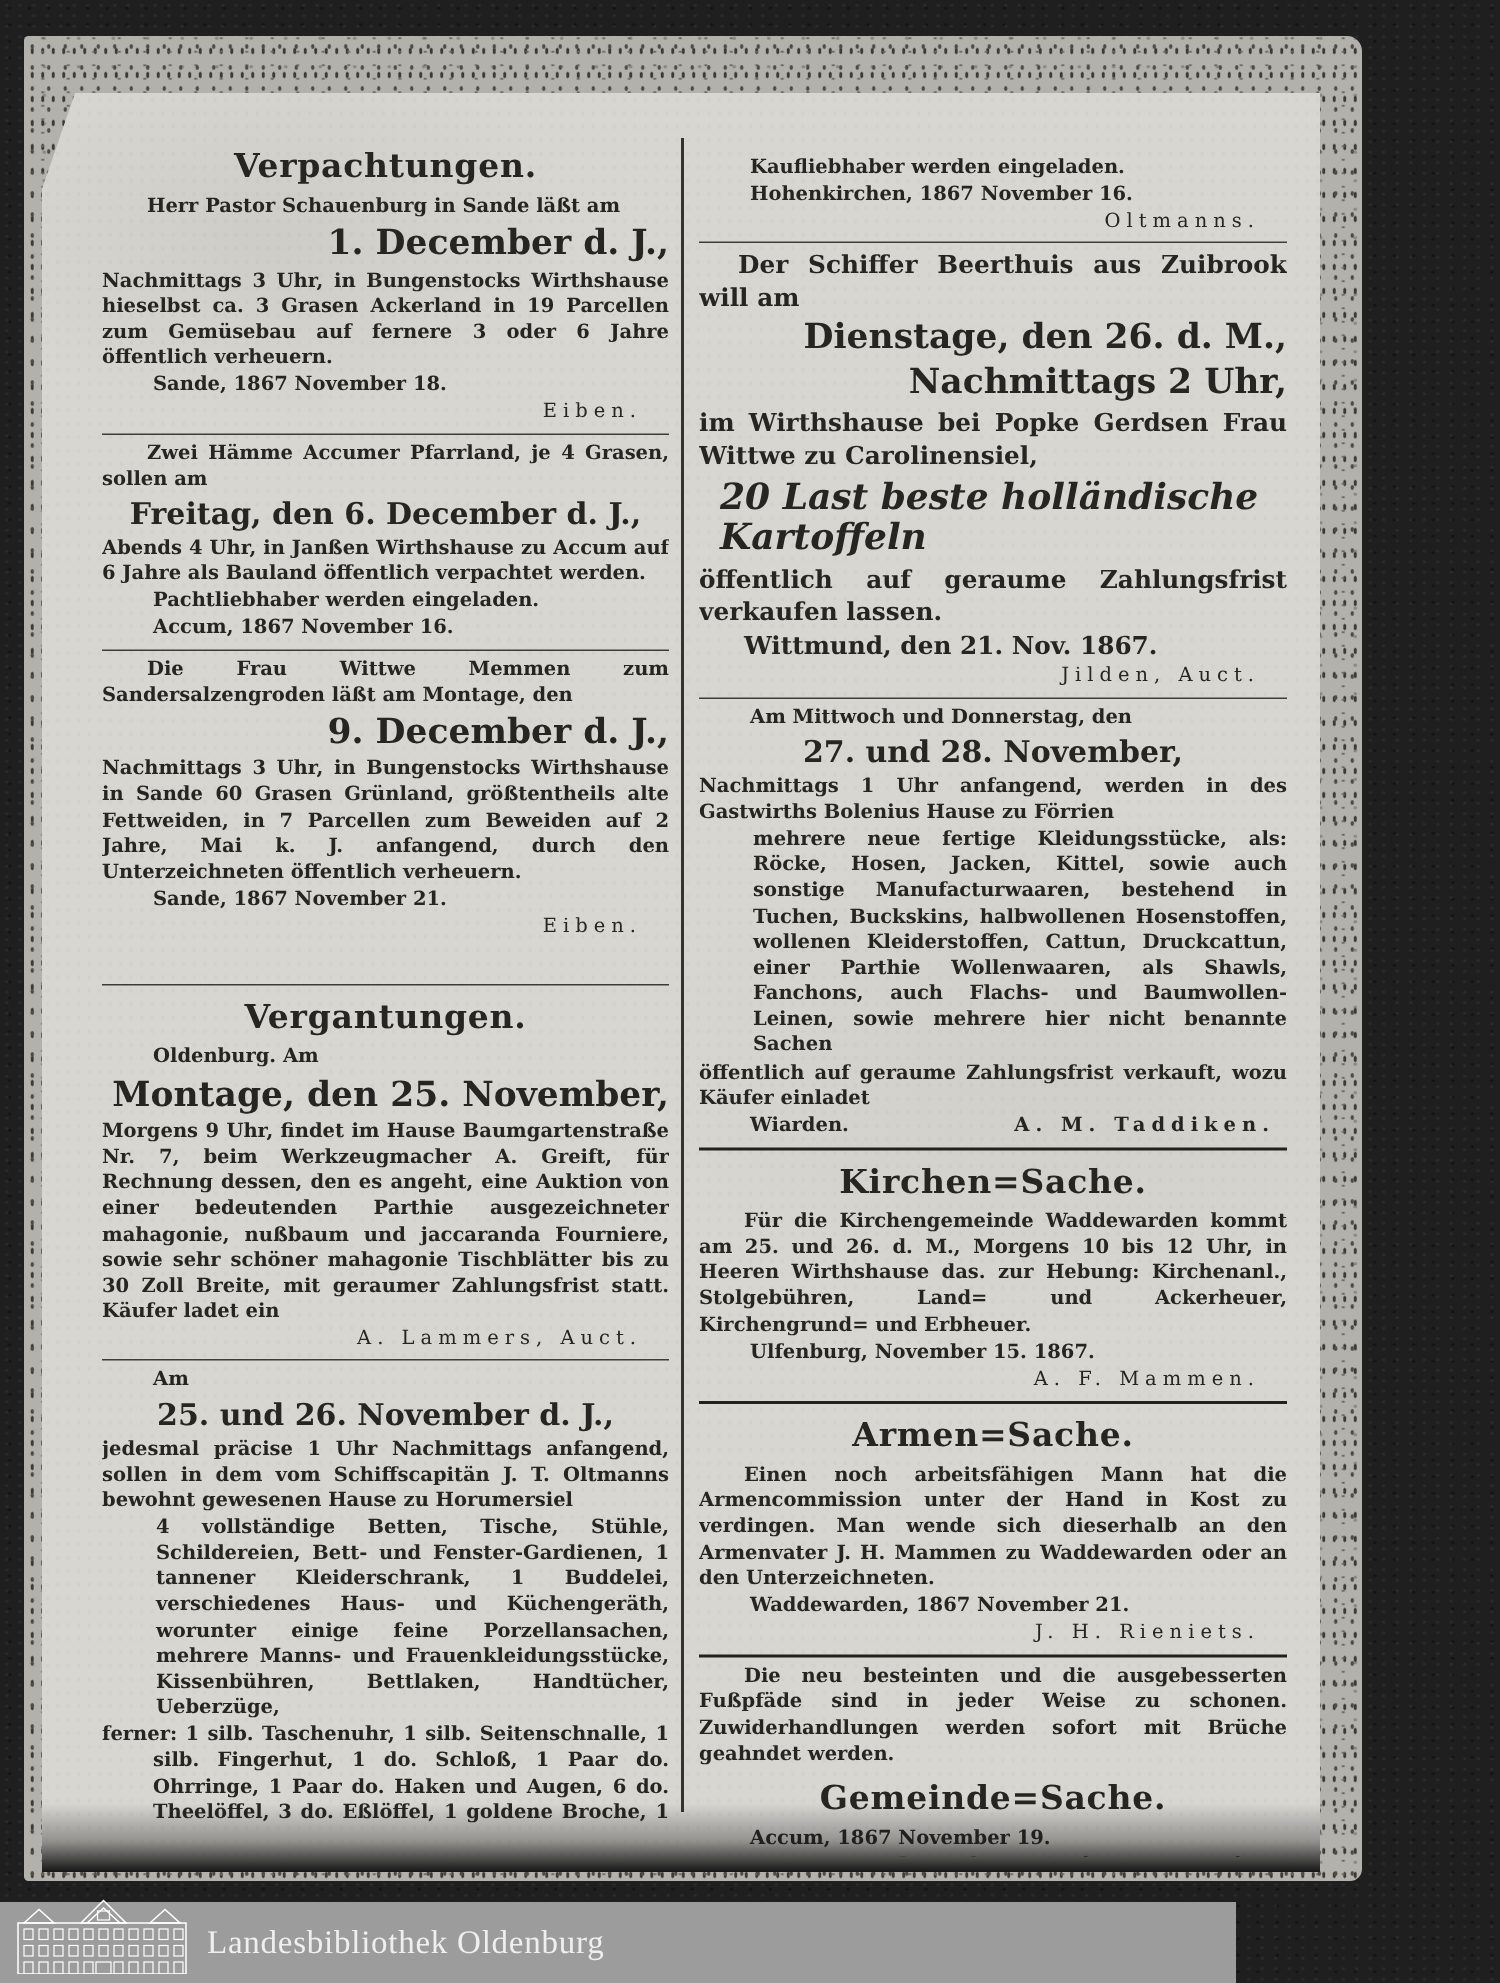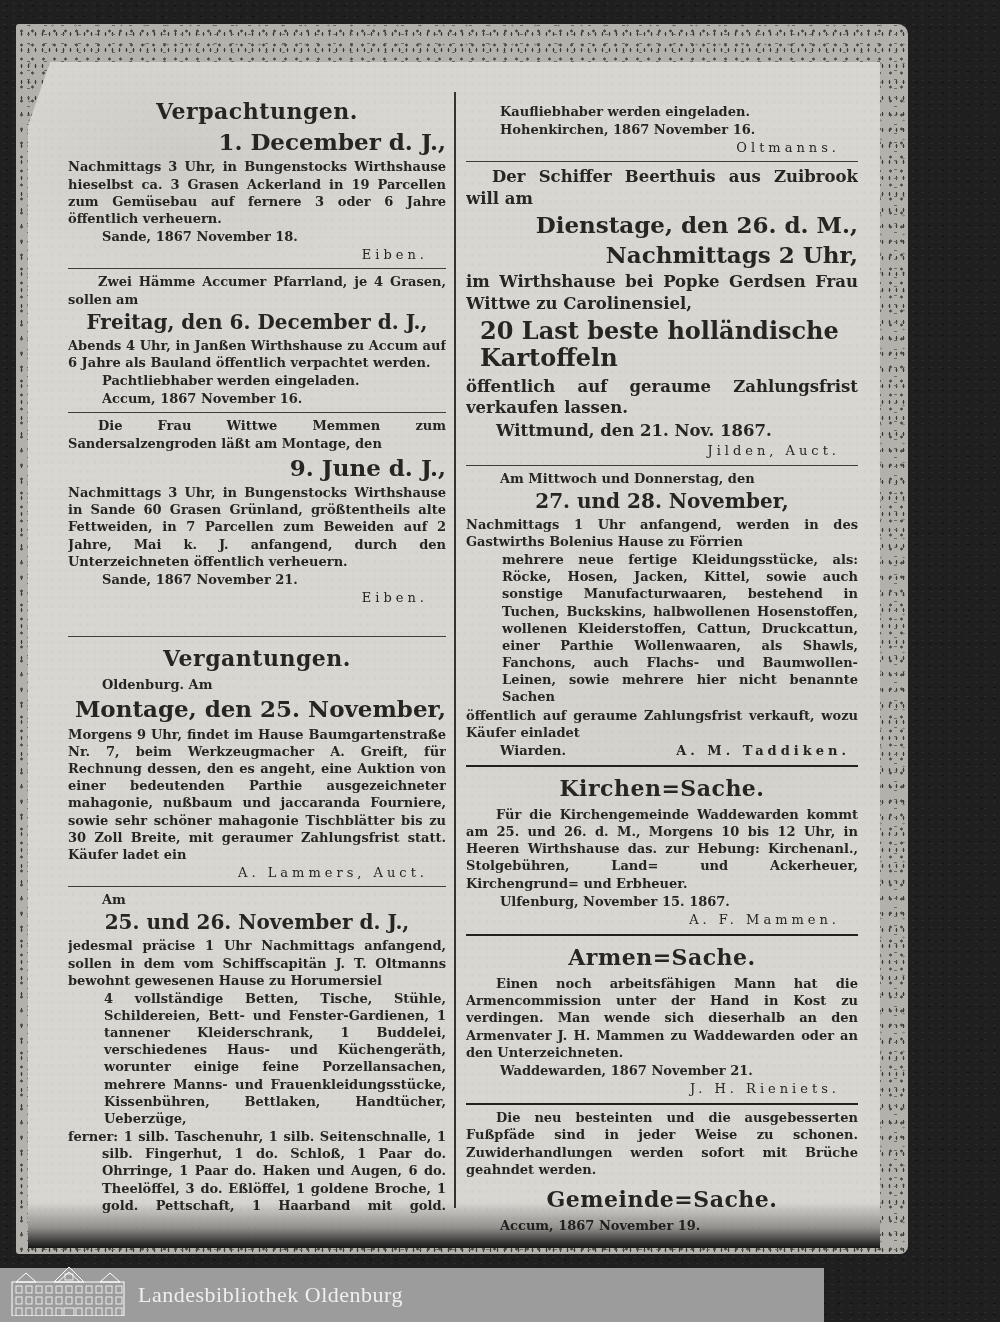--- a/index.html
+++ b/index.html
@@ -50,21 +50,21 @@
   }
   .divider{position:absolute;left:426px;top:30px;width:2px;height:1116px;background:#34332f;}
   .col{position:absolute;overflow:hidden;}
   .col-left{left:40px;top:28px;width:378px;height:1126px;}
   .col-right{left:438px;top:40px;width:392px;height:1136px;}
 
   .blk{margin:1px 0;font-size:13px;line-height:1.32;}
   .heading{text-align:center;font-size:22px;font-weight:bold;letter-spacing:0.5px;margin:7px 0 3px;}
   .display{text-align:right;font-size:23px;font-weight:bold;line-height:1.15;margin:3px 0;}
   .display2{text-align:center;font-size:20px;font-weight:bold;line-height:1.15;margin:3px 0;}
-  .displayleft{text-align:left;font-size:24px;font-weight:bold;line-height:1.12;margin:4px 0;padding-left:14px;}
+  .displayleft{text-align:left;font-size:24px;font-weight:bold;line-height:1.12;margin:4px 0;padding-left:14px;font-style:italic;}
   .body,.bodyin,.bodyindent,.bodyhang{text-align:justify;font-weight:600;}
   .bodyin{text-indent:30px;}
   .bodyindent{margin-left:36px;}
   .bodyhang{margin-left:34px;text-indent:-34px;}
   .bodylg,.bodyinlg{text-align:justify;font-size:16.5px;font-weight:bold;line-height:1.3;}
   .bodyinlg{text-indent:26px;}
   .dateline{padding-left:34px;font-weight:600;}
   .datelinelg{padding-left:30px;font-size:16.5px;font-weight:bold;}
   .signature{text-align:right;letter-spacing:4px;font-weight:400;padding-right:18px;}
   .sigrow{display:flex;justify-content:space-between;font-weight:600;padding:0 8px 0 34px;}
@@ -88,33 +88,34 @@
 <body>
 
 <div class="scene">
   <div class="cover-edge"></div>
   <div class="fore-edge"></div>
 
   <div class="page">
     <div class="divider"></div>
     <div class="col col-left" id="col-left">
         <div class="blk heading">Verpachtungen.</div>
+        <div class="blk bodyin">Herr Pastor Schauenburg in Sande läßt am</div>
         <div class="blk display">1. December d. J.,</div>
         <div class="blk body">Nachmittags 3 Uhr, in Bungenstocks Wirthshause hieselbst ca. 3 Grasen Ackerland in 19 Parcellen zum Gemüsebau auf fernere 3 oder 6 Jahre öffentlich verheuern.</div>
         <div class="blk dateline">Sande, 1867 November 18.</div>
         <div class="blk signature">Eiben.</div>
         <hr class="blk rule">
         <div class="blk bodyin">Zwei Hämme Accumer Pfarrland, je 4 Grasen, sollen am</div>
         <div class="blk display2">Freitag, den 6. December d. J.,</div>
         <div class="blk body">Abends 4 Uhr, in Janßen Wirthshause zu Accum auf 6 Jahre als Bauland öffentlich verpachtet werden.</div>
         <div class="blk dateline">Pachtliebhaber werden eingeladen.</div>
         <div class="blk dateline">Accum, 1867 November 16.</div>
         <hr class="blk rule">
         <div class="blk bodyin">Die Frau Wittwe Memmen zum Sandersalzengroden läßt am Montage, den</div>
-        <div class="blk display">9. June d. J.,</div>
+        <div class="blk display">9. December d. J.,</div>
         <div class="blk body">Nachmittags 3 Uhr, in Bungenstocks Wirthshause in Sande 60 Grasen Grünland, größtentheils alte Fettweiden, in 7 Parcellen zum Beweiden auf 2 Jahre, Mai k. J. anfangend, durch den Unterzeichneten öffentlich verheuern.</div>
         <div class="blk dateline">Sande, 1867 November 21.</div>
         <div class="blk signature">Eiben.</div>
         <div class="blk gap"></div>
         <hr class="blk rule">
         <div class="blk heading">Vergantungen.</div>
         <div class="blk dateline">Oldenburg.   Am</div>
         <div class="blk display">Montage, den 25. November,</div>
         <div class="blk body">Morgens 9 Uhr, findet im Hause Baumgartenstraße Nr. 7, beim Werkzeugmacher A. Greift, für Rechnung dessen, den es angeht, eine Auktion von einer bedeutenden Parthie ausgezeichneter mahagonie, nußbaum und jaccaranda Fourniere, sowie sehr schöner mahagonie Tischblätter bis zu 30 Zoll Breite, mit geraumer Zahlungsfrist statt. Käufer ladet ein</div>
         <div class="blk signature">A. Lammers, Auct.</div>

